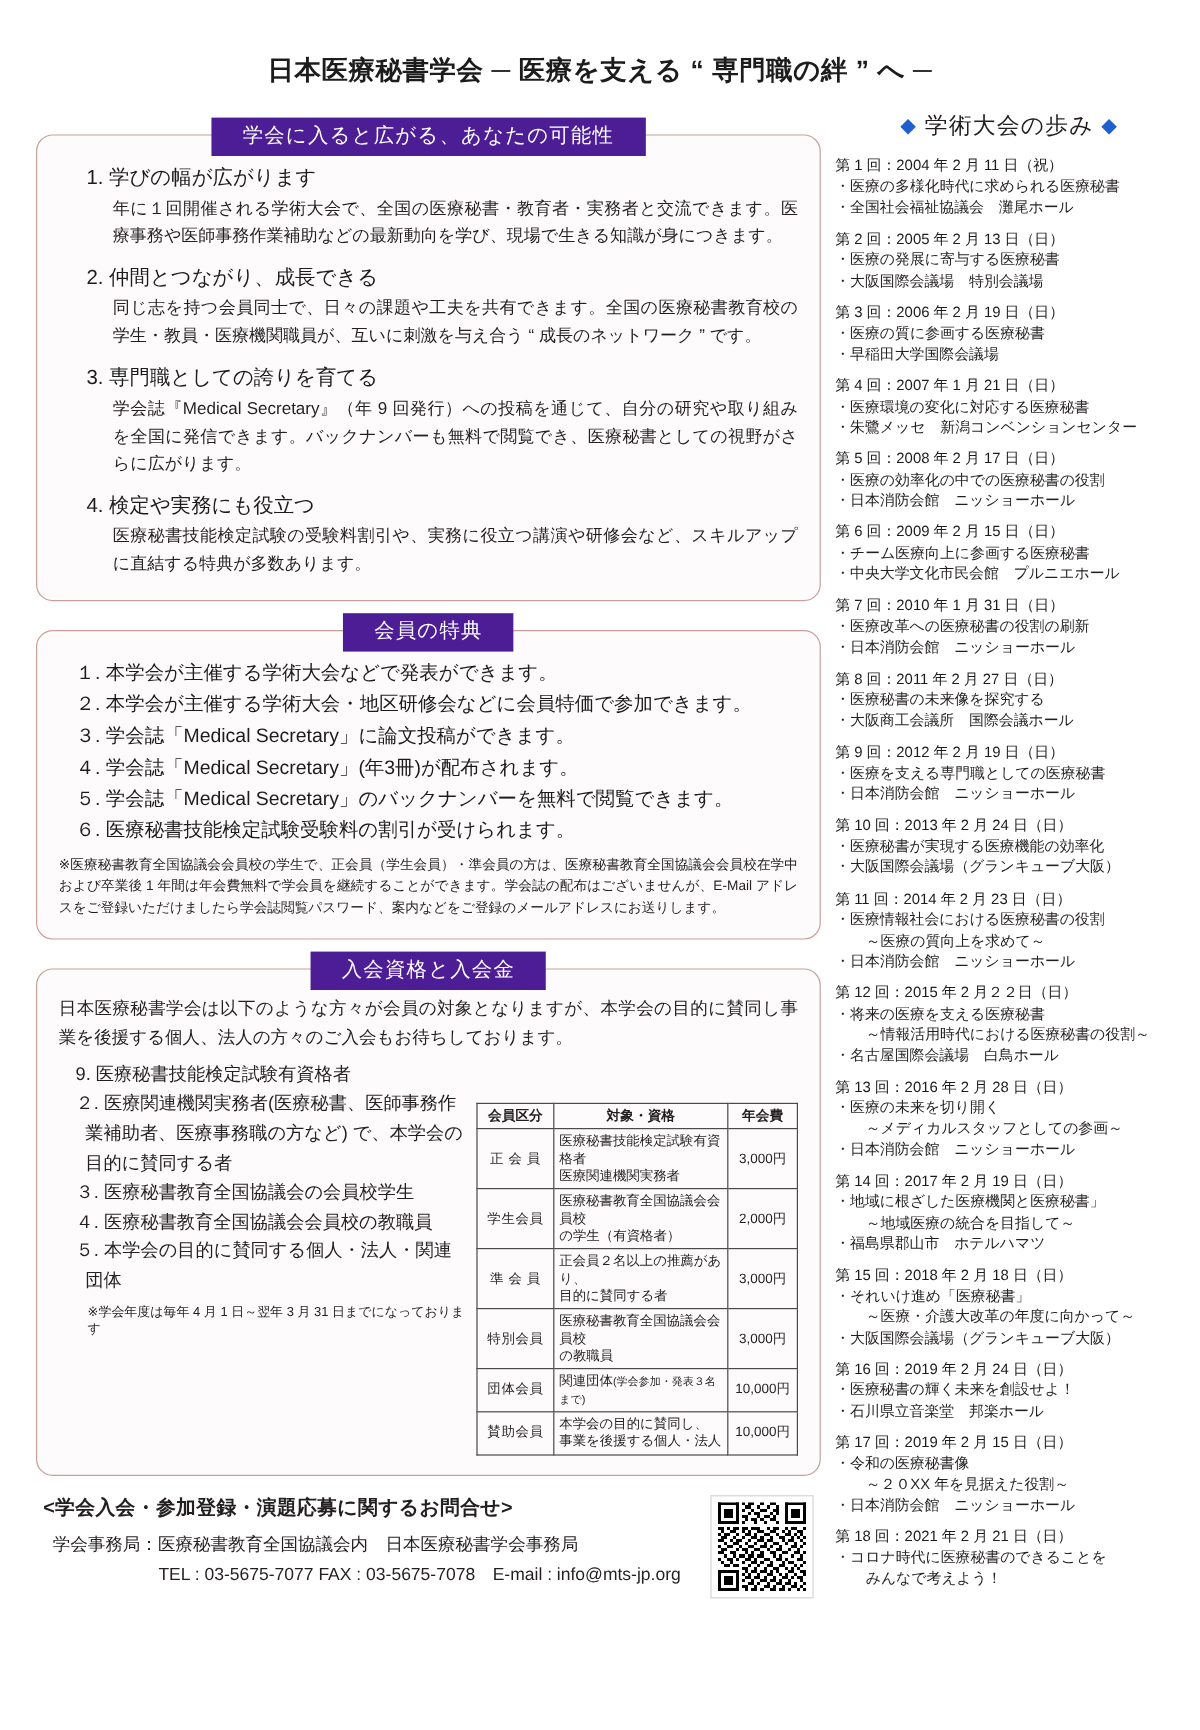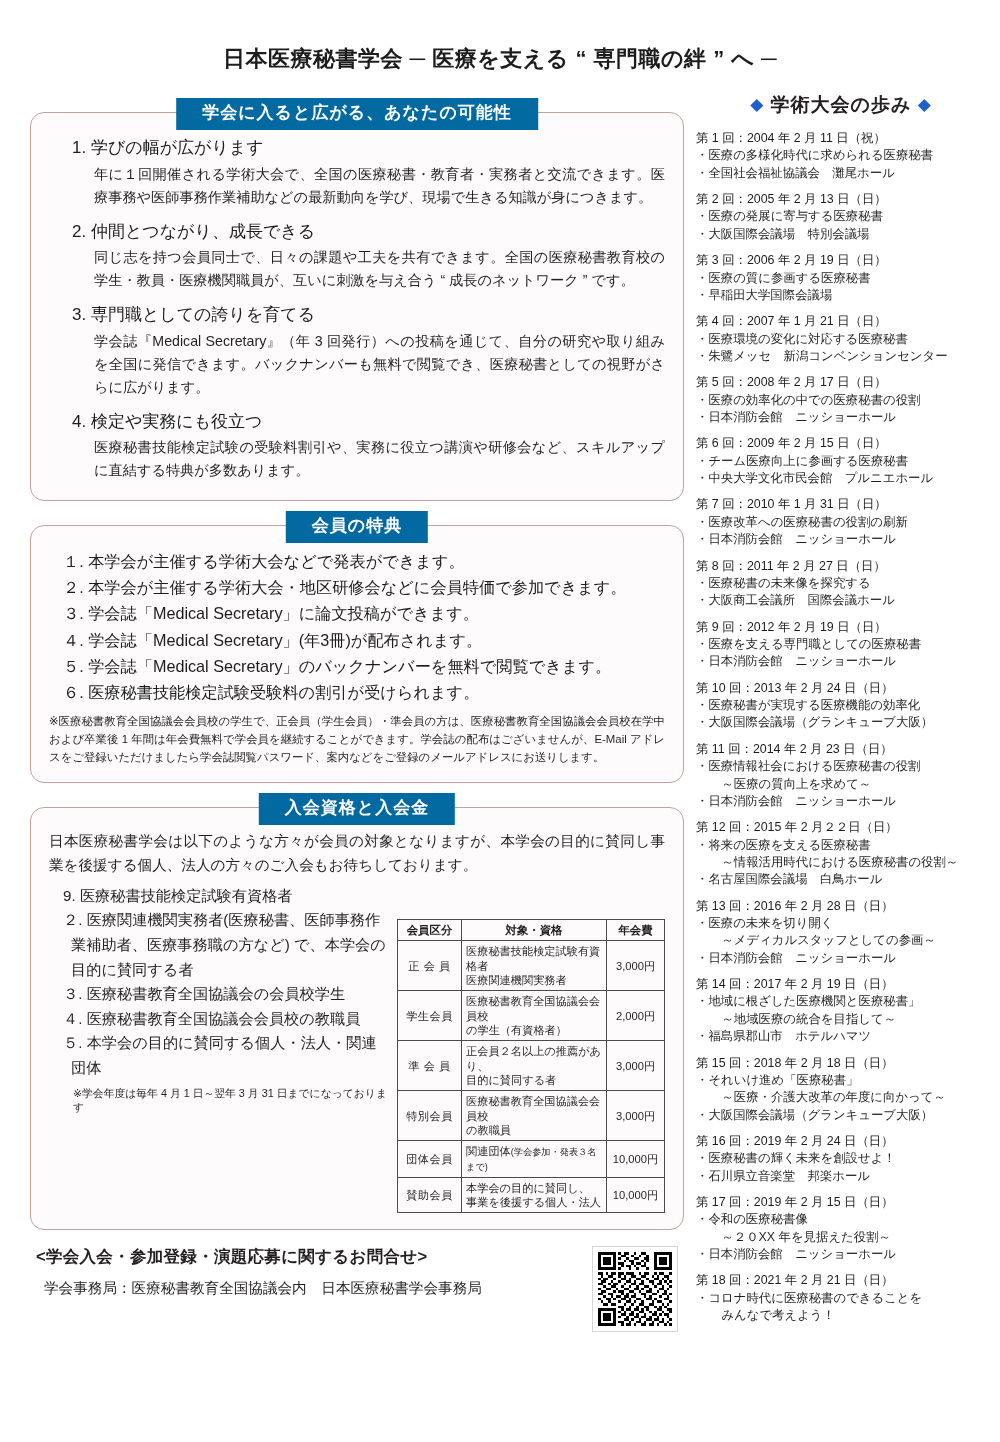--- a/index.html
+++ b/index.html
@@ -60,24 +60,24 @@
     border-radius: 14px;
     background: #fdfbfb;
     margin-top: 24px;
     padding: 22px 18px 16px 18px;
   }
   .panel-title {
     position: absolute;
     top: -15px;
     left: 50%;
     transform: translateX(-50%);
-    background: #0369a1;
+    background: #4c1d95;
     color: #ffffff;
     font-size: 17px;
-    font-weight: 700;
+    font-weight: 400;
     letter-spacing: 1px;
     padding: 4px 26px 5px 26px;
     white-space: nowrap;
     line-height: 1.35;
   }
 
   
   .benefit { margin-bottom: 10px; margin-left: 23px; }
   .benefit:last-child { margin-bottom: 2px; }
   .benefit-head {
@@ -180,21 +180,21 @@
   }
   .qr svg { display: block; width: 100%; height: 100%; }
 
   .contact-a-inner { display: flex; align-items: flex-start; gap: 10px; }
   .contact-a-text { flex: 1; }
 
   
   .hist-title {
     text-align: center;
     font-size: 19px;
-    font-weight: 700;
+    font-weight: 400;
     margin: 4px 0 12px 0;
     letter-spacing: 1px;
     white-space: nowrap;
   }
   .dia { color: #1f5fd0; font-size: 17px; vertical-align: 1px; }
 
   .hist-entry { margin-bottom: 9px; }
   .hist-head {
     font-size: 12.4px;
     line-height: 1.4;
@@ -233,21 +233,21 @@
             <div class="benefit">
               <div class="benefit-head">1. 学びの幅が広がります</div>
               <div class="benefit-body">年に１回開催される学術大会で、全国の医療秘書・教育者・実務者と交流できます。医療事務や医師事務作業補助などの最新動向を学び、現場で生きる知識が身につきます。</div>
             </div>
             <div class="benefit">
               <div class="benefit-head">2. 仲間とつながり、成長できる</div>
               <div class="benefit-body">同じ志を持つ会員同士で、日々の課題や工夫を共有できます。全国の医療秘書教育校の学生・教員・医療機関職員が、互いに刺激を与え合う “ 成長のネットワーク ” です。</div>
             </div>
             <div class="benefit">
               <div class="benefit-head">3. 専門職としての誇りを育てる</div>
-              <div class="benefit-body">学会誌『Medical Secretary』（年 3 回発行）への投稿を通じて、自分の研究や取り組みを全国に発信できます。バックナンバーも無料で閲覧でき、医療秘書としての視野がさらに広がります。</div>
+              <div class="benefit-body">学会誌『Medical Secretary』（年 9 回発行）への投稿を通じて、自分の研究や取り組みを全国に発信できます。バックナンバーも無料で閲覧でき、医療秘書としての視野がさらに広がります。</div>
             </div>
             <div class="benefit">
               <div class="benefit-head">4. 検定や実務にも役立つ</div>
               <div class="benefit-body">医療秘書技能検定試験の受験料割引や、実務に役立つ講演や研修会など、スキルアップに直結する特典が多数あります。</div>
             </div>
           </div>
       </section>
 
       <section class="panel">
         <div class="panel-title">会員の特典</div>
@@ -320,20 +320,21 @@
             </table>
           </div>
         </div>
       </section>
 
       <section class="contact-a">
         <div class="contact-a-inner">
           <div class="contact-a-text">
             <div class="contact-a-title">&lt;学会入会・参加登録・演題応募に関するお問合せ&gt;</div>
             <div class="contact-a-line1">学会事務局：医療秘書教育全国協議会内　日本医療秘書学会事務局</div>
+            <div class="contact-a-line2">TEL : 03-5675-7077 FAX : 03-5675-7078　E-mail : info@mts-jp.org</div>
           </div>
           <div class="qr">
             <svg viewBox="0 0 29 29" shape-rendering="crispEdges" aria-hidden="true">
               <rect width="29" height="29" fill="#fff"></rect>
               <g fill="#000">
                 <rect x="0" y="0" width="7" height="1"></rect>
                   <rect x="0" y="6" width="7" height="1"></rect>
                 <rect x="0" y="0" width="1" height="7"></rect>
                   <rect x="6" y="0" width="1" height="7"></rect>
                 <rect x="2" y="2" width="3" height="3"></rect>

